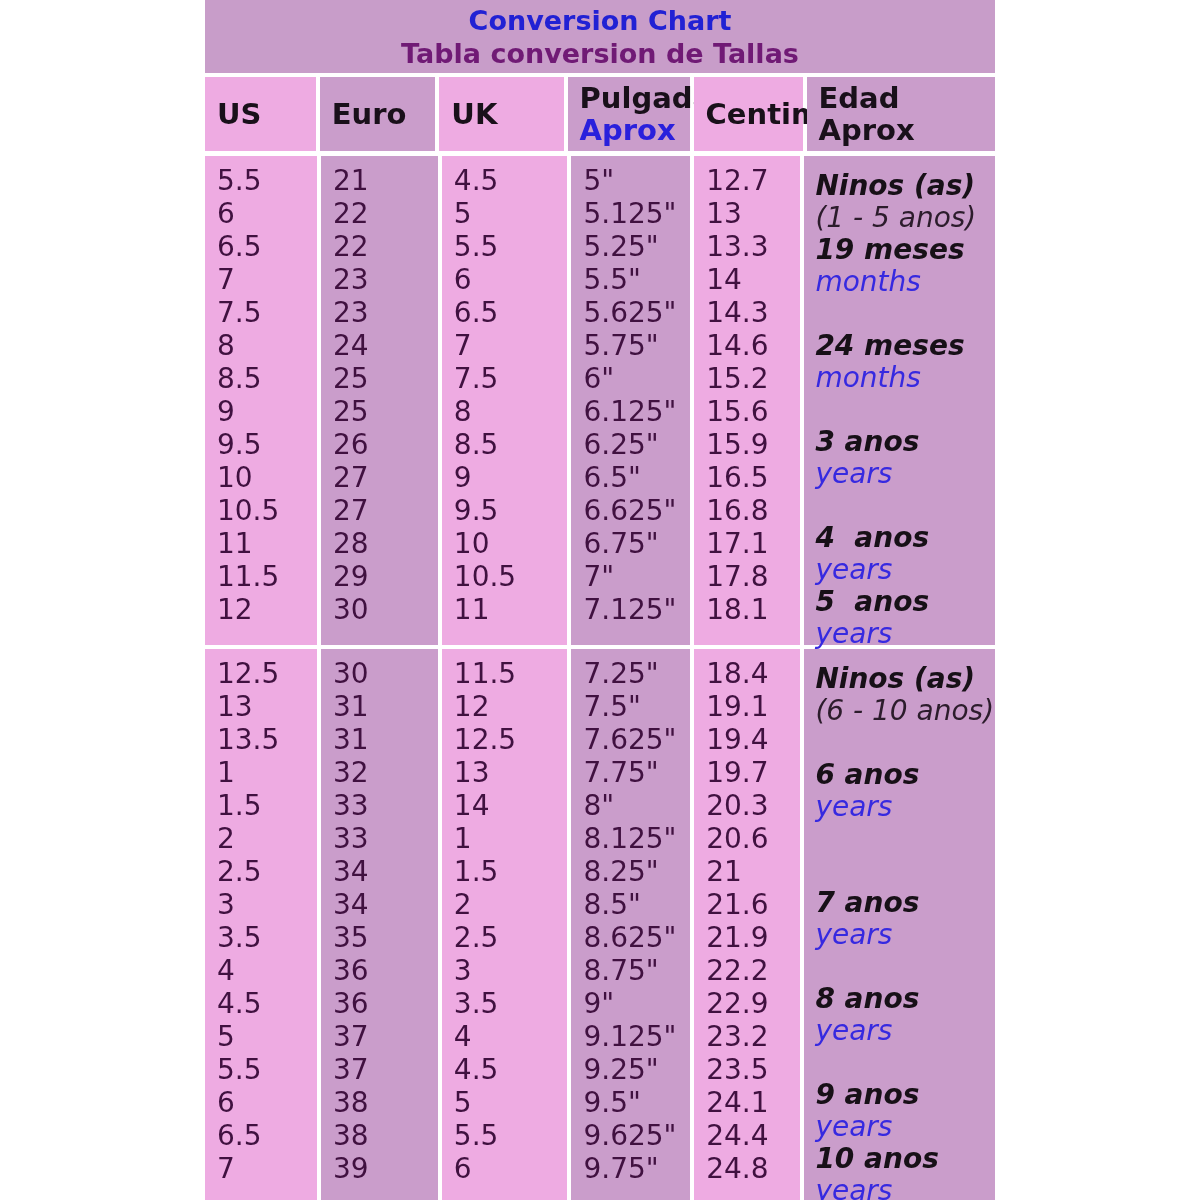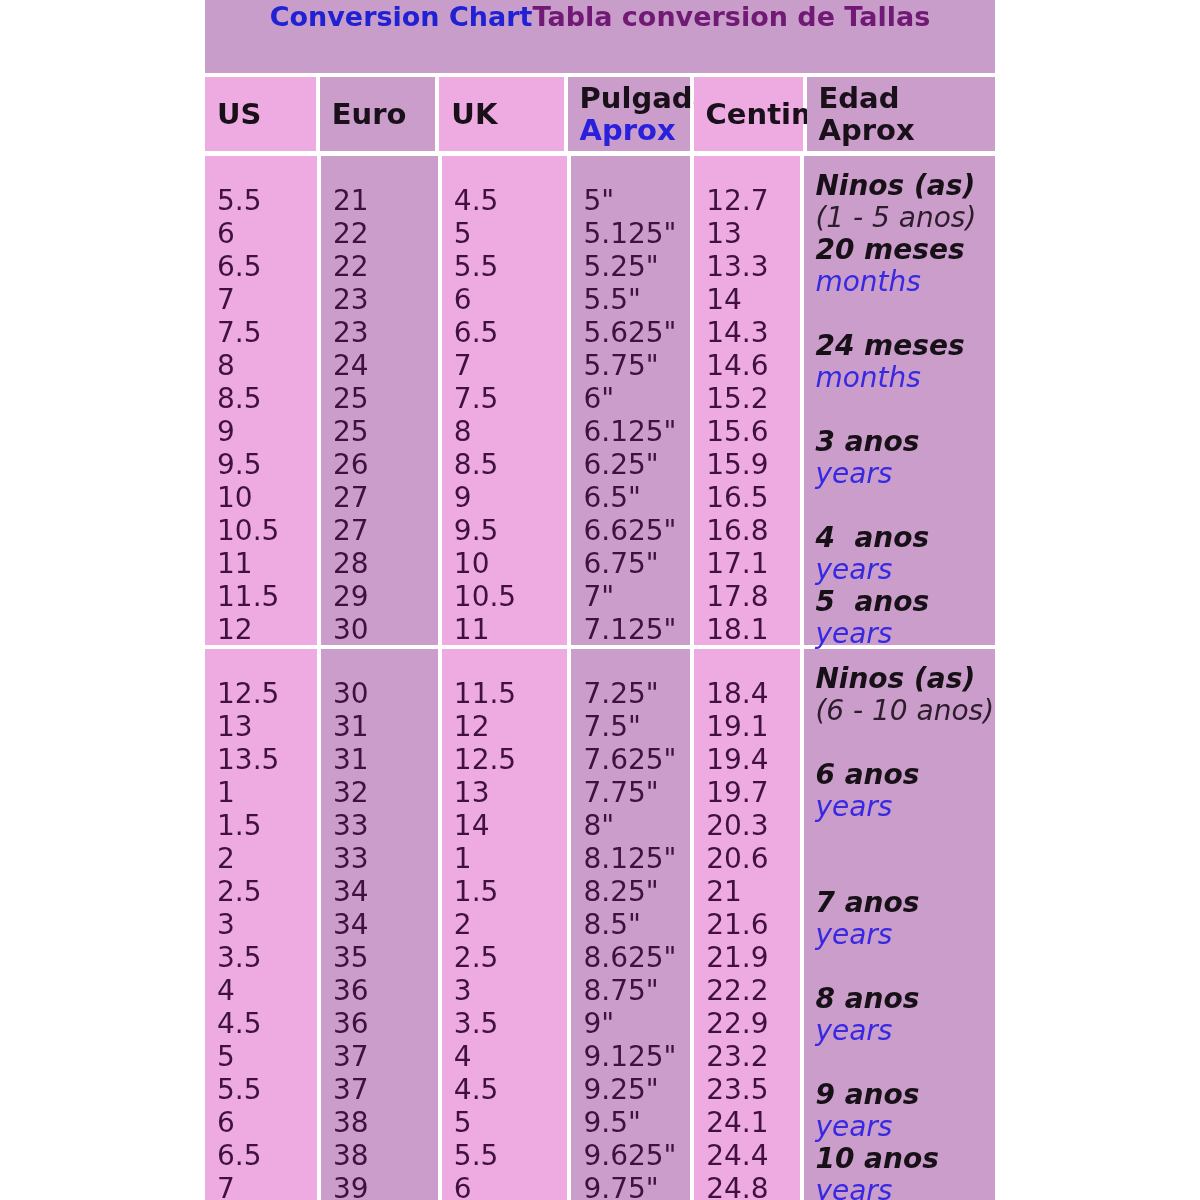--- a/index.html
+++ b/index.html
@@ -2,41 +2,41 @@
 <html><head>
 <meta charset="utf-8">
 <style>
   html,body{margin:0;padding:0;}
   .canvas{
     position:relative;width:1200px;height:1200px;background:#ffffff;
     overflow:hidden;font-family:"DejaVu Sans","Liberation Sans",sans-serif;
   }
   .conv-table{position:absolute;left:205px;top:0;width:790px;}
   .title-bar{
-    height:73px;background:#c89dc9;display:flex;flex-direction:row;
+    height:73px;background:#c89dc9;display:flex;flex-direction:column;
     justify-content:center;text-align:center;margin-bottom:4px;
   }
   .title-line1{color:#2121d4;font-weight:bold;font-size:27px;line-height:33px;}
   .title-line2{color:#701a75;font-weight:bold;font-size:27px;line-height:33px;}
-  .row{display:flex;gap:4px;}
+  .row{display:flex;gap:4px;justify-content:flex-end;}
   .c1{width:115px;} .c2{width:120px;} .c3{width:129px;}
   .c4{width:122px;} .c5{width:109px;} .c6{width:196px;}
   .bg-l{background:#eeabe2;}
   .bg-d{background:#ca9dcb;}
   .header-row{height:74px;margin-bottom:5px;}
   .hcell{
     box-sizing:border-box;display:flex;flex-direction:column;justify-content:center;
     padding-left:12px;font-weight:bold;font-size:29px;line-height:32px;color:#19101a;
   }
   .hcell .inches{color:#2a20dc;}
   .section-row{margin-bottom:4px;}
   .sec1{height:489px;}
   .sec2{height:557px;}
   .vcell{
-    box-sizing:border-box;padding:28px 0 0 12px;font-size:28px;line-height:33px;
+    box-sizing:border-box;padding:8px 0 0 12px;font-size:28px;line-height:33px;
     color:#401140;white-space:pre-line;
   }
   .edad-cell{box-sizing:border-box;padding:14px 0 0 11px;font-style:italic;}
   .edad-line{white-space:pre;font-size:28px;line-height:32px;}
   .edad-line.bold{font-weight:bold;color:#171017;}
   .edad-line.normal{color:#2c1c2c;}
   .edad-line.link{color:#3629e0;}
 </style>
 </head>
 <body>
@@ -138,21 +138,21 @@
 15.6
 15.9
 16.5
 16.8
 17.1
 17.8
 18.1</div>
       <div class="edad-cell c6 bg-d">
           <div class="edad-line bold">Ninos (as)</div>
           <div class="edad-line normal">(1 - 5 anos)</div>
-          <div class="edad-line bold">20 meses</div>
+          <div class="edad-line bold">19 meses</div>
           <div class="edad-line link">months</div>
           <div class="edad-line normal">&nbsp;</div>
           <div class="edad-line bold">24 meses</div>
           <div class="edad-line link">months</div>
           <div class="edad-line normal">&nbsp;</div>
           <div class="edad-line bold">3 anos</div>
           <div class="edad-line link">years</div>
           <div class="edad-line normal">&nbsp;</div>
           <div class="edad-line bold">4  anos</div>
           <div class="edad-line link">years</div>

